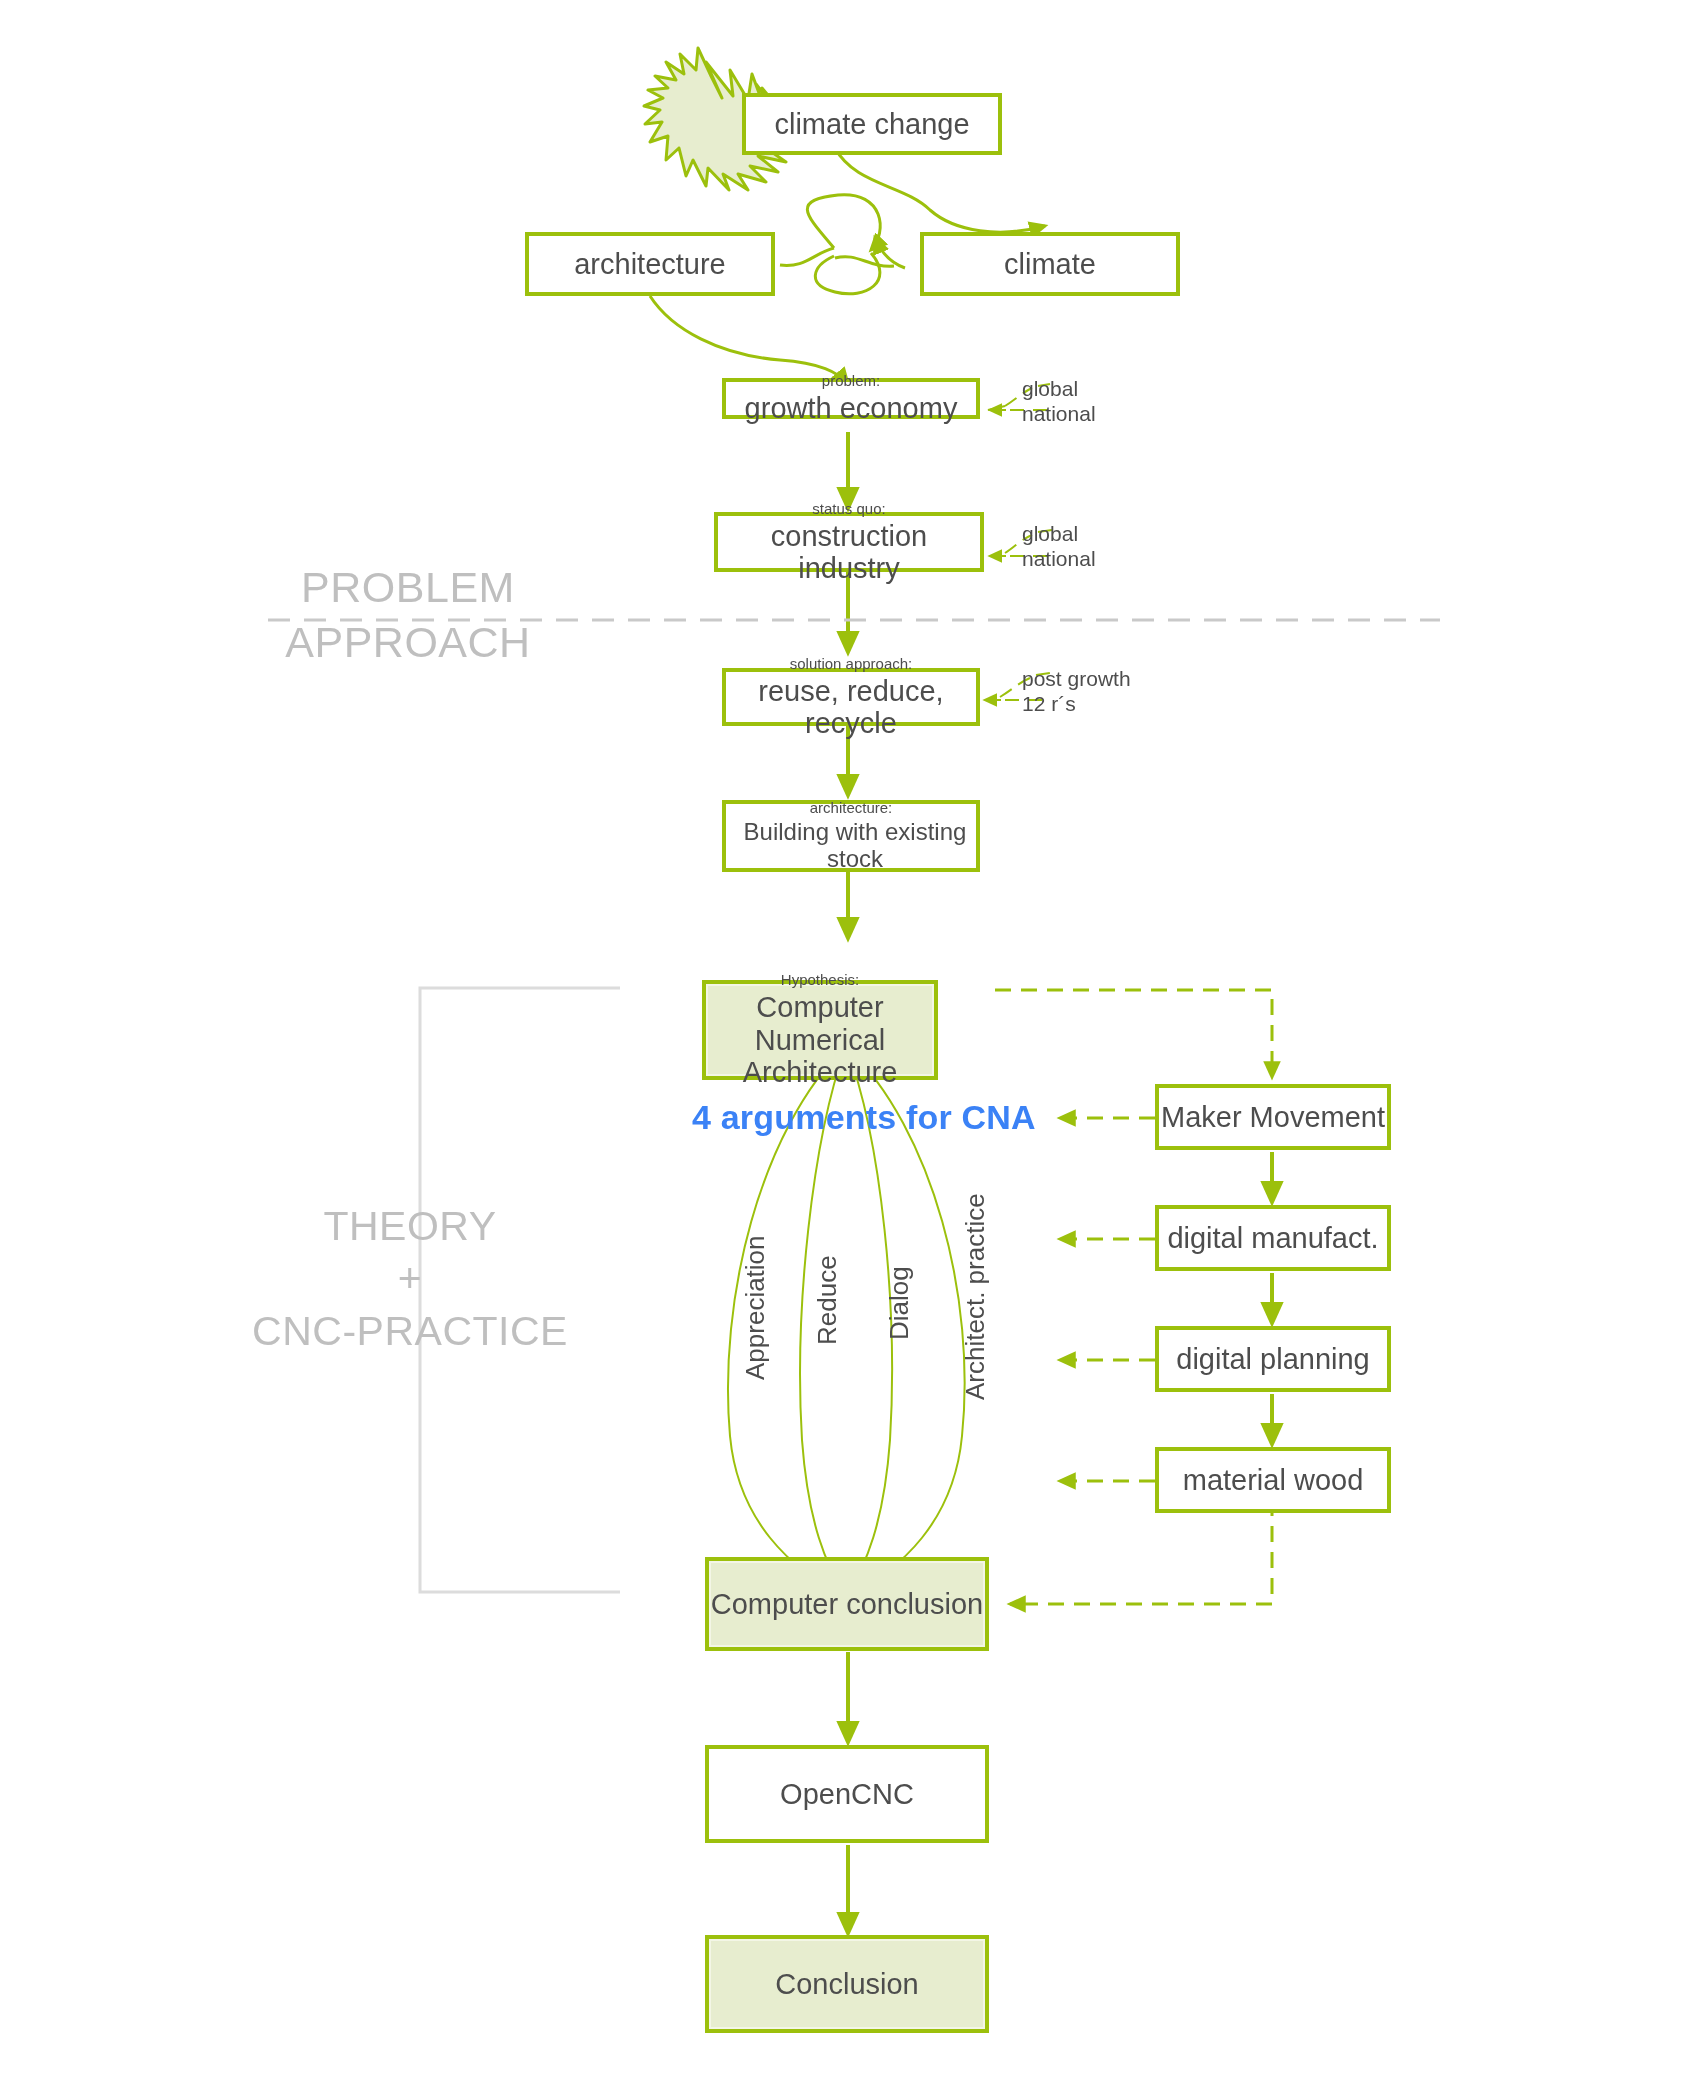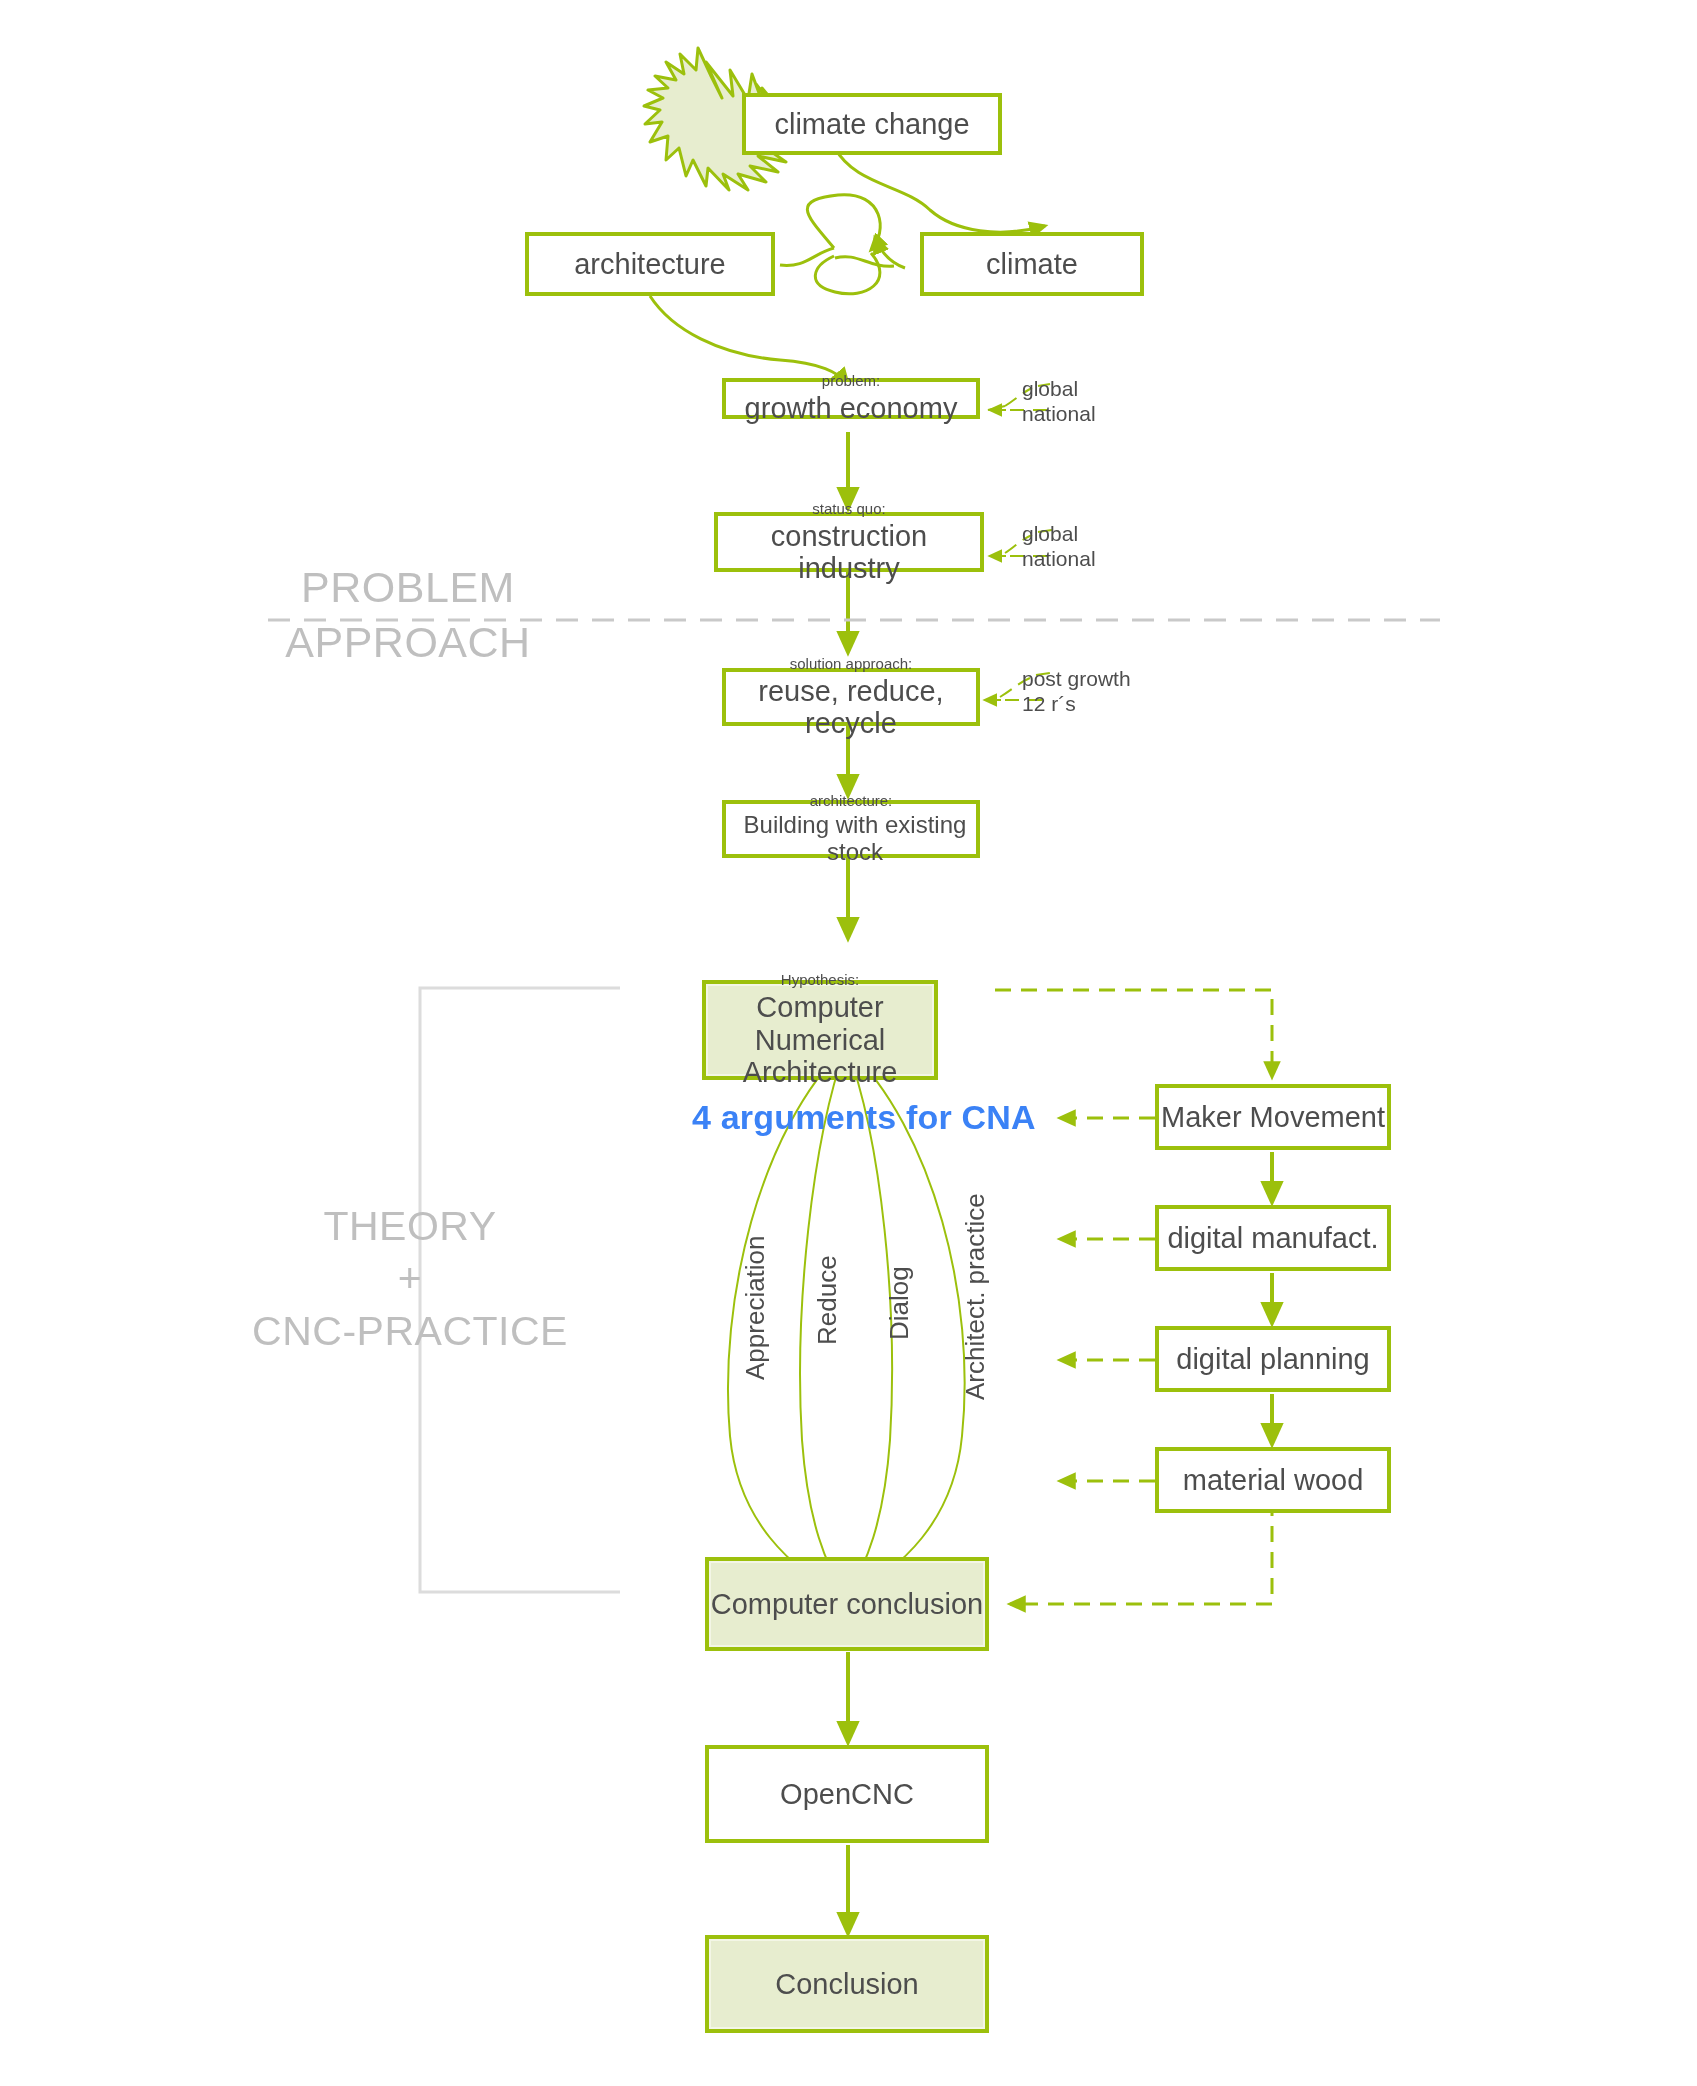--- a/index.html
+++ b/index.html
@@ -169,40 +169,40 @@
   </svg>
 
   <div class="node single" style="left:742px; top:93px; width:260px; height:62px;">
     <div class="main">climate change</div>
   </div>
 
   <div class="node single" style="left:525px; top:232px; width:250px; height:64px;">
     <div class="main">architecture</div>
   </div>
 
-  <div class="node single" style="left:920px; top:232px; width:224px; height:64px;">
+  <div class="node single" style="left:920px; top:232px; width:260px; height:64px;">
     <div class="main">climate</div>
   </div>
 
   <div class="node" style="left:722px; top:378px; width:258px; height:41px;">
     <div class="sub">problem:</div>
     <div class="main">growth economy</div>
   </div>
 
   <div class="node" style="left:714px; top:512px; width:270px; height:60px;">
     <div class="sub">status quo:</div>
     <div class="main">construction industry</div>
   </div>
 
   <div class="node" style="left:722px; top:660px; width:258px; height:58px;margin-top:8px;">
     <div class="sub">solution approach:</div>
     <div class="main">reuse, reduce, recycle</div>
   </div>
 
-  <div class="node" style="left:722px; top:800px; width:258px; height:58px;">
+  <div class="node" style="left:722px; top:800px; width:258px; height:72px;">
     <div class="sub">architecture:</div>
     <div class="main" style="font-size:24px;margin-left:8px;">Building with existing stock</div>
   </div>
 
   <div class="node filled" style="left:702px; top:944px; width:236px; height:100px;margin-top:36px;">
     <div class="sub">Hypothesis:</div>
     <div class="main">Computer Numerical
 Architecture</div>
   </div>
 

